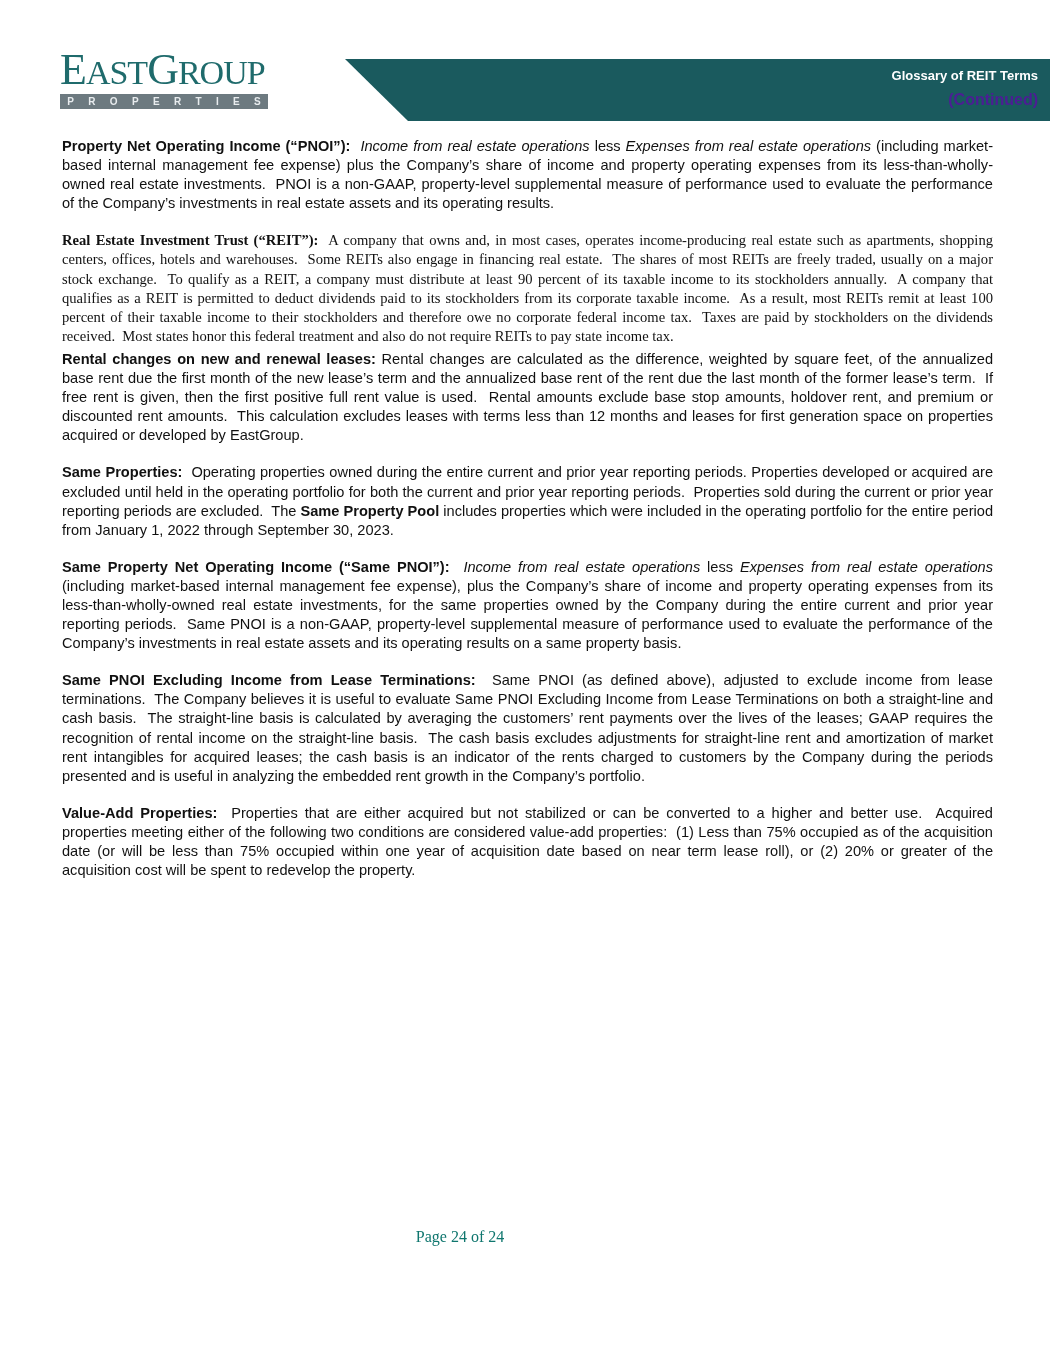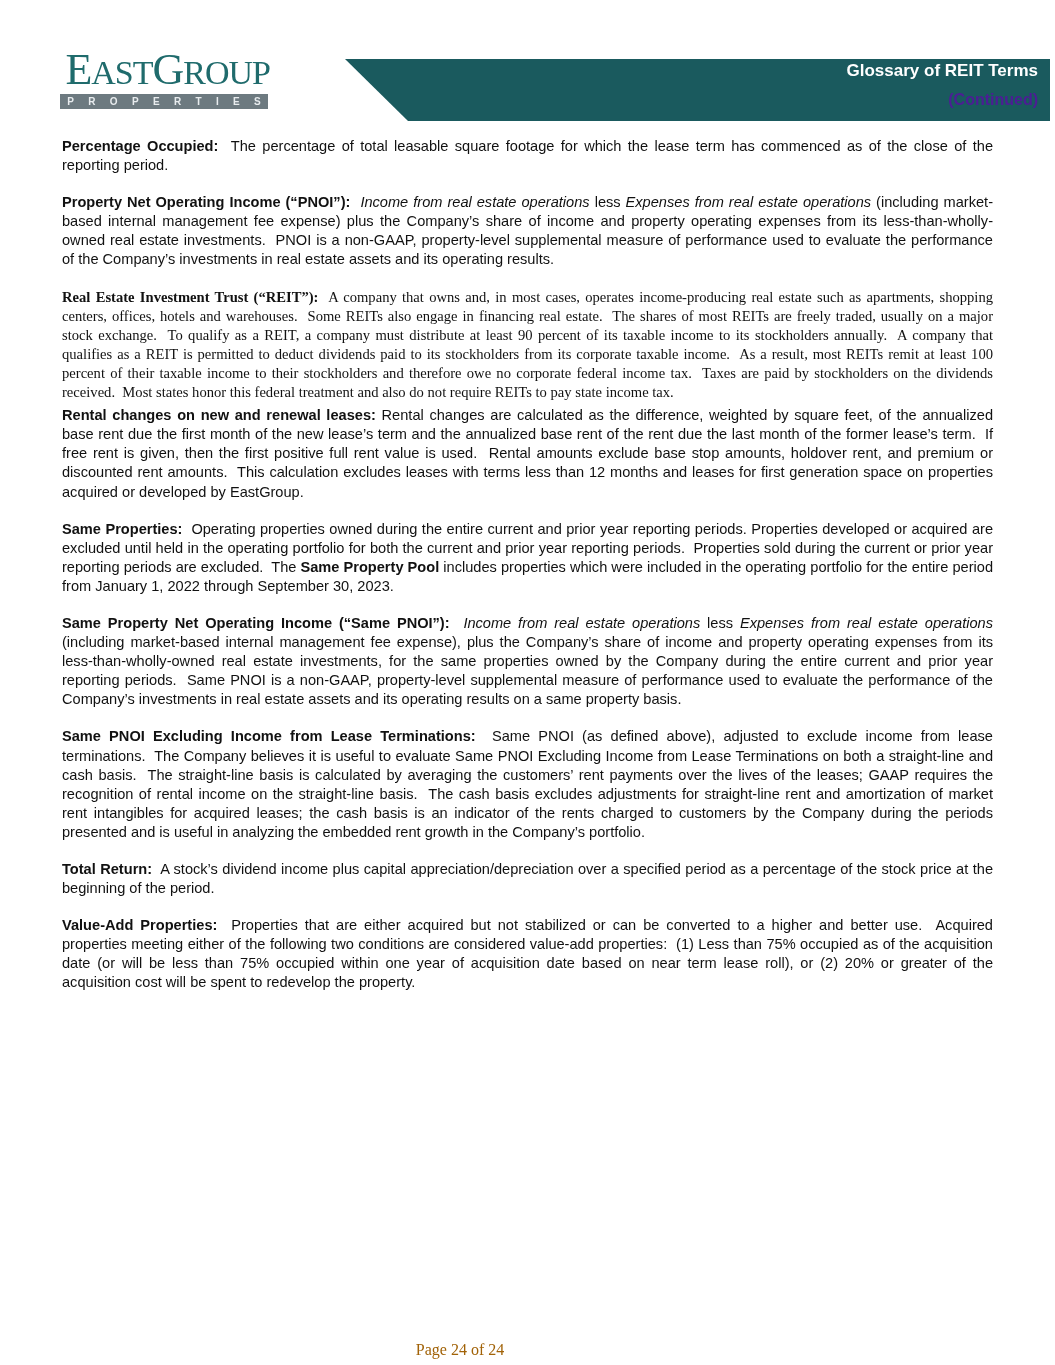--- a/index.html
+++ b/index.html
@@ -1,38 +1,38 @@
 <!DOCTYPE html>
 <html><head>
 <meta charset="utf-8">
 <style>
   html, body { margin: 0; padding: 0; background: #ffffff; }
   body { width: 1055px; height: 1365px; position: relative; overflow: hidden;
          font-family: "Liberation Sans", sans-serif; color: #111; }
   .logo { position: absolute; left: 60px; top: 52px; width: 210px; }
   .logo-word { font-family: "Liberation Serif", serif; color: #1f6b6c; font-size: 38px;
-               letter-spacing: -1px; line-height: 36px; white-space: nowrap; text-align: right; }
+               letter-spacing: -1px; line-height: 36px; white-space: nowrap; }
   .logo-word .big { font-size: 44px; }
   .logo-word .small { font-size: 34px; }
   .logo-bar { margin-top: 3px; background: #6d7a80; color: #e8ecee; height: 15px;
               width: 208px; display: flex; justify-content: space-around; align-items: center;
               font-family: "Liberation Sans", sans-serif; font-size: 10px; font-weight: bold; }
   .banner { position: absolute; left: 345px; top: 59px; width: 705px; height: 62px; }
   .banner svg { position: absolute; left: 0; top: 0; }
-  .banner-title { position: absolute; right: 12px; top: 2px; color: #fff; font-weight: bold;
-                  font-size: 17px; white-space: nowrap; }
+  .banner-title { position: absolute; right: 12px; top: 9px; color: #fff; font-weight: bold;
+                  font-size: 13px; white-space: nowrap; }
   .banner-sub { position: absolute; right: 12px; top: 32px; color: #4c1d95; font-weight: bold;
                 font-size: 16px; white-space: nowrap; }
   .content { position: absolute; left: 62px; top: 137px; width: 931px; font-size: 14.6px;
              line-height: 19.1px; text-align: justify; }
   .entry { margin: 0 0 18px 0; }
   .entry.tight { margin-bottom: 4px; font-family: Liberation Serif, serif; }
   .term { font-weight: bold; }
-  .footer { position: absolute; left: 0; width: 920px; top: 1341px; text-align: center;
-            font-family: "Liberation Serif", serif; font-size: 16px; color: #a16207; }
+  .footer { position: absolute; left: 0; width: 920px; top: 1228px; text-align: center;
+            font-family: "Liberation Serif", serif; font-size: 16px; color: #0f766e; }
 </style>
 </head>
 <body>
 
 <div class="logo">
   <div class="logo-word"><span class="big">E</span><span class="small">AST</span><span class="big">G</span><span class="small">ROUP</span></div>
   <div class="logo-bar">
       <span>P</span>
       <span>R</span>
       <span>O</span>
@@ -48,24 +48,22 @@
 
 <div class="banner">
   <svg width="705" height="62">
     <polygon points="0,0 705,0 705,62 63,62" fill="#1a5a5e"></polygon>
   </svg>
   <div class="banner-title">Glossary of REIT Terms</div>
   <div class="banner-sub">(Continued)</div>
 </div>
 
 <div class="content" id="glossary">
-    <p class="entry"><span class="term">Percentage Occupied:</span><span style="white-space: pre-wrap;">  The percentage of total leasable square footage for which the lease term has commenced as of the close of the reporting period.</span></p>
     <p class="entry"><span class="term">Property Net Operating Income (“PNOI”):</span><span style="white-space: pre-wrap;">  </span><span style="font-style: italic; white-space: pre-wrap;">Income from real estate operations</span><span style="white-space: pre-wrap;"> less </span><span style="font-style: italic; white-space: pre-wrap;">Expenses from real estate operations</span><span style="white-space: pre-wrap;"> (including market-based internal management fee expense) plus the Company’s share of income and property operating expenses from its less-than-wholly-owned real estate investments.  PNOI is a non-GAAP, property-level supplemental measure of performance used to evaluate the performance of the Company’s investments in real estate assets and its operating results.</span></p>
     <p class="entry tight"><span class="term">Real Estate Investment Trust (“REIT”):</span><span style="white-space: pre-wrap;">  A company that owns and, in most cases, operates income-producing real estate such as apartments, shopping centers, offices, hotels and warehouses.  Some REITs also engage in financing real estate.  The shares of most REITs are freely traded, usually on a major stock exchange.  To qualify as a REIT, a company must distribute at least 90 percent of its taxable income to its stockholders annually.  A company that qualifies as a REIT is permitted to deduct dividends paid to its stockholders from its corporate taxable income.  As a result, most REITs remit at least 100 percent of their taxable income to their stockholders and therefore owe no corporate federal income tax.  Taxes are paid by stockholders on the dividends received.  Most states honor this federal treatment and also do not require REITs to pay state income tax.</span></p>
     <p class="entry"><span class="term">Rental changes on new and renewal leases:</span><span style="white-space: pre-wrap;"> Rental changes are calculated as the difference, weighted by square feet, of the annualized base rent due the first month of the new lease’s term and the annualized base rent of the rent due the last month of the former lease’s term.  If free rent is given, then the first positive full rent value is used.  Rental amounts exclude base stop amounts, holdover rent, and premium or discounted rent amounts.  This calculation excludes leases with terms less than 12 months and leases for first generation space on properties acquired or developed by EastGroup.</span></p>
     <p class="entry"><span class="term">Same Properties:</span><span style="white-space: pre-wrap;">  Operating properties owned during the entire current and prior year reporting periods. Properties developed or acquired are excluded until held in the operating portfolio for both the current and prior year reporting periods.  Properties sold during the current or prior year reporting periods are excluded.  The </span><span style="font-weight: bold; white-space: pre-wrap;">Same Property Pool</span><span style="white-space: pre-wrap;"> includes properties which were included in the operating portfolio for the entire period from January 1, 2022 through September 30, 2023.</span></p>
     <p class="entry"><span class="term">Same Property Net Operating Income (“Same PNOI”):</span><span style="white-space: pre-wrap;">  </span><span style="font-style: italic; white-space: pre-wrap;">Income from real estate operations</span><span style="white-space: pre-wrap;"> less </span><span style="font-style: italic; white-space: pre-wrap;">Expenses from real estate operations</span><span style="white-space: pre-wrap;"> (including market-based internal management fee expense), plus the Company’s share of income and property operating expenses from its less-than-wholly-owned real estate investments, for the same properties owned by the Company during the entire current and prior year reporting periods.  Same PNOI is a non-GAAP, property-level supplemental measure of performance used to evaluate the performance of the Company’s investments in real estate assets and its operating results on a same property basis.</span></p>
     <p class="entry"><span class="term">Same PNOI Excluding Income from Lease Terminations:</span><span style="white-space: pre-wrap;">  Same PNOI (as defined above), adjusted to exclude income from lease terminations.  The Company believes it is useful to evaluate Same PNOI Excluding Income from Lease Terminations on both a straight-line and cash basis.  The straight-line basis is calculated by averaging the customers’ rent payments over the lives of the leases; GAAP requires the recognition of rental income on the straight-line basis.  The cash basis excludes adjustments for straight-line rent and amortization of market rent intangibles for acquired leases; the cash basis is an indicator of the rents charged to customers by the Company during the periods presented and is useful in analyzing the embedded rent growth in the Company’s portfolio.</span></p>
-    <p class="entry"><span class="term">Total Return:</span><span style="white-space: pre-wrap;">  A stock’s dividend income plus capital appreciation/depreciation over a specified period as a percentage of the stock price at the beginning of the period.</span></p>
     <p class="entry"><span class="term">Value-Add Properties:</span><span style="white-space: pre-wrap;">  Properties that are either acquired but not stabilized or can be converted to a higher and better use.  Acquired properties meeting either of the following two conditions are considered value-add properties:  (1) Less than 75% occupied as of the acquisition date (or will be less than 75% occupied within one year of acquisition date based on near term lease roll), or (2) 20% or greater of the acquisition cost will be spent to redevelop the property.</span></p>
   </div>
 
 <div class="footer">Page 24 of 24</div>
 
 </body></html>

